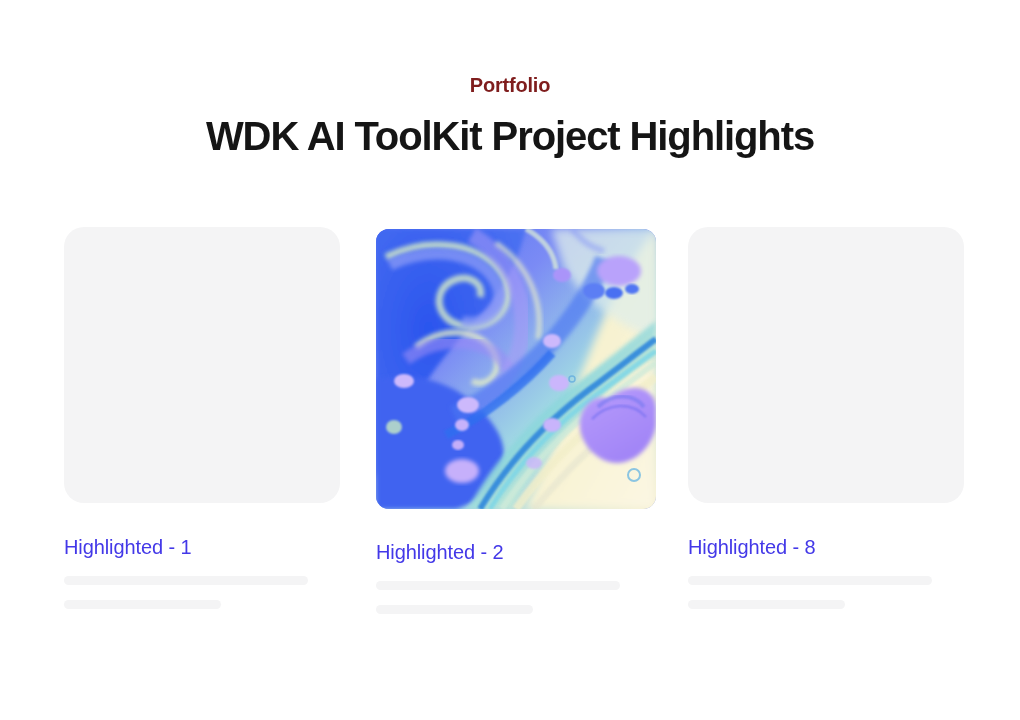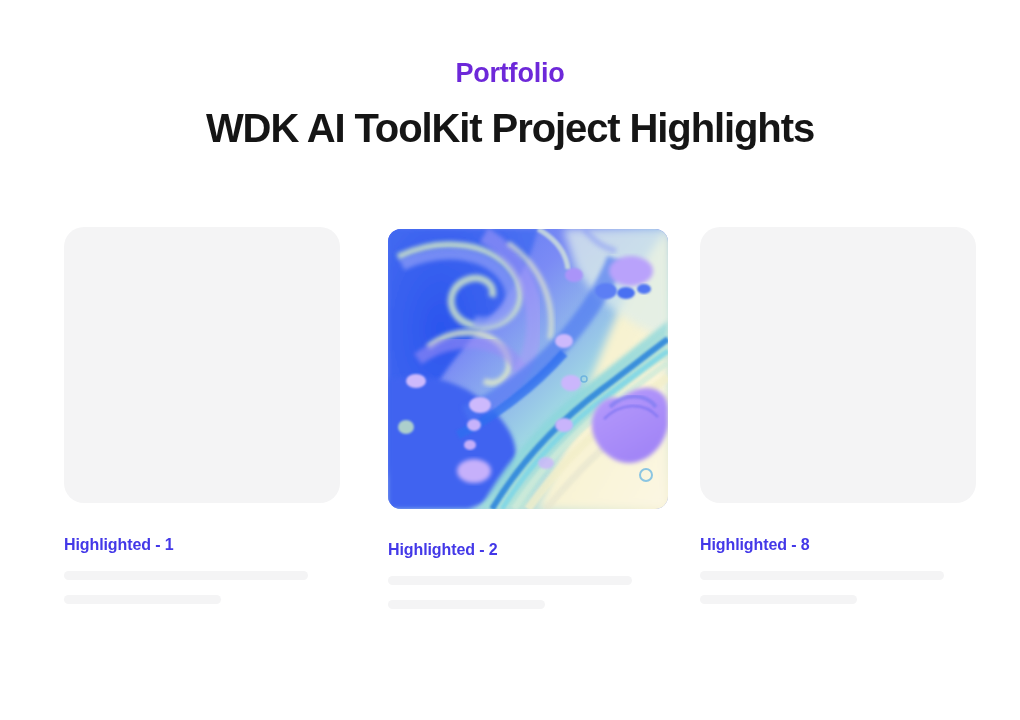--- a/index.html
+++ b/index.html
@@ -22,25 +22,26 @@
   
   .header {
     position: absolute;
     left: 0;
     top: 60px;
     width: 1020px;
     text-align: center;
   }
 
   .eyebrow {
-    font-size: 27px;
+    font-size: 20px;
     font-weight: 700;
     letter-spacing: -0.2px;
-    color: #6d28d9;
+    color: #7f1d1d;
     line-height: 1.0;
+    margin-top: 15px;
   }
 
   .title {
     margin-top: 18px;
     font-size: 40px;
     font-weight: 600;
     letter-spacing: -1.1px;
     color: #151515;
     line-height: 1.18;
   }
@@ -57,21 +58,21 @@
   }
 
   .card {
     width: 276px;
     flex: 0 0 276px;
   }
 
   .card.featured {
     width: 280px;
     flex: 0 0 280px;
-    margin-left: 16px;
+    margin-left: 4px;
   }
 
   
   .thumb {
     width: 276px;
     height: 276px;
     border-radius: 20px;
     background: #f4f4f5;
     overflow: hidden;
     position: relative;
@@ -83,22 +84,22 @@
     border-radius: 13px;
     margin-top: 2px;
     background: #6d7ef0;
   }
 
   .thumb svg { display: block; width: 100%; height: 100%; }
 
   
   .caption {
     margin-top: 32px;
-    font-size: 16px;
-    font-weight: 700;
+    font-size: 20px;
+    font-weight: 400;
     letter-spacing: -0.1px;
     color: #4338e8;
     line-height: 1.2;
   }
 
   .card.featured .caption { margin-top: 31px; }
 
   .bars { margin-top: 17px; }
 
   .bar {

